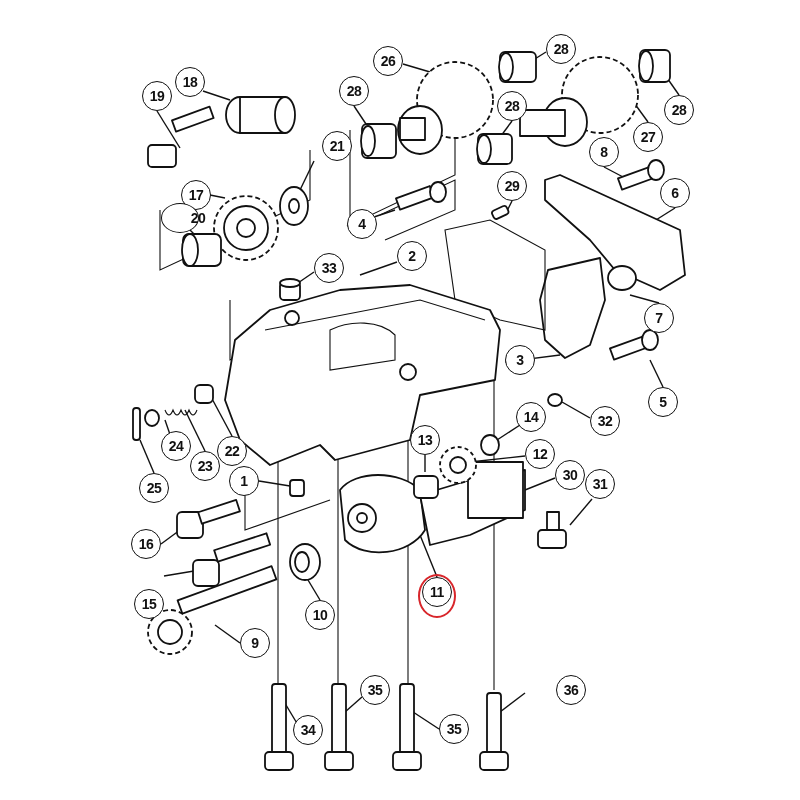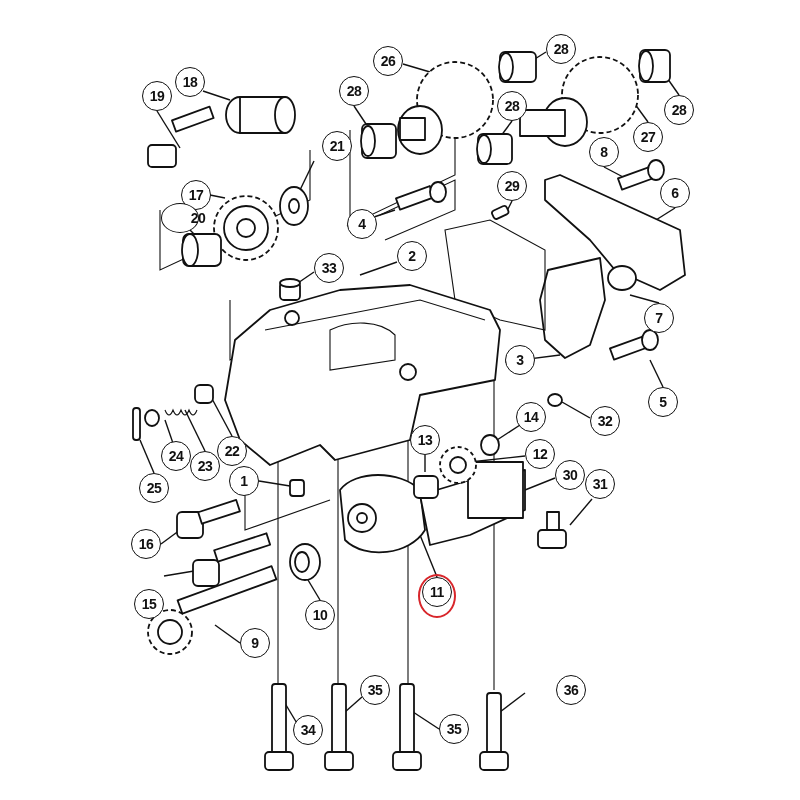--- a/index.html
+++ b/index.html
@@ -262,21 +262,21 @@
     <div class="callout" style="left: 531px; top: 417px;">14</div>
     <div class="callout" style="left: 149px; top: 604px; text-align: right;">15</div>
     <div class="callout" style="left: 146px; top: 544px; text-align: right;">16</div>
     <div class="callout" style="left: 196px; top: 195px;">17</div>
     <div class="callout" style="left: 190px; top: 82px;">18</div>
     <div class="callout" style="left: 157px; top: 96px;">19</div>
     <div class="callout" style="left: 176px; top: 218px; padding-left: 36px;">20</div>
     <div class="callout" style="left: 314px; top: 146px; margin-left: 8px;">21</div>
     <div class="callout" style="left: 232px; top: 451px;">22</div>
     <div class="callout" style="left: 205px; top: 466px;">23</div>
-    <div class="callout" style="left: 176px; top: 456px;">24</div>
+    <div class="callout" style="left: 176px; top: 446px;">24</div>
     <div class="callout" style="left: 154px; top: 488px;">25</div>
     <div class="callout" style="left: 388px; top: 61px;">26</div>
     <div class="callout" style="left: 648px; top: 137px;">27</div>
     <div class="callout" style="left: 354px; top: 91px;">28</div>
     <div class="callout" style="left: 512px; top: 106px;">28</div>
     <div class="callout" style="left: 561px; top: 49px;">28</div>
     <div class="callout" style="left: 679px; top: 110px;">28</div>
     <div class="callout" style="left: 512px; top: 186px;">29</div>
     <div class="callout" style="left: 570px; top: 475px;">30</div>
     <div class="callout" style="left: 600px; top: 484px;">31</div>

